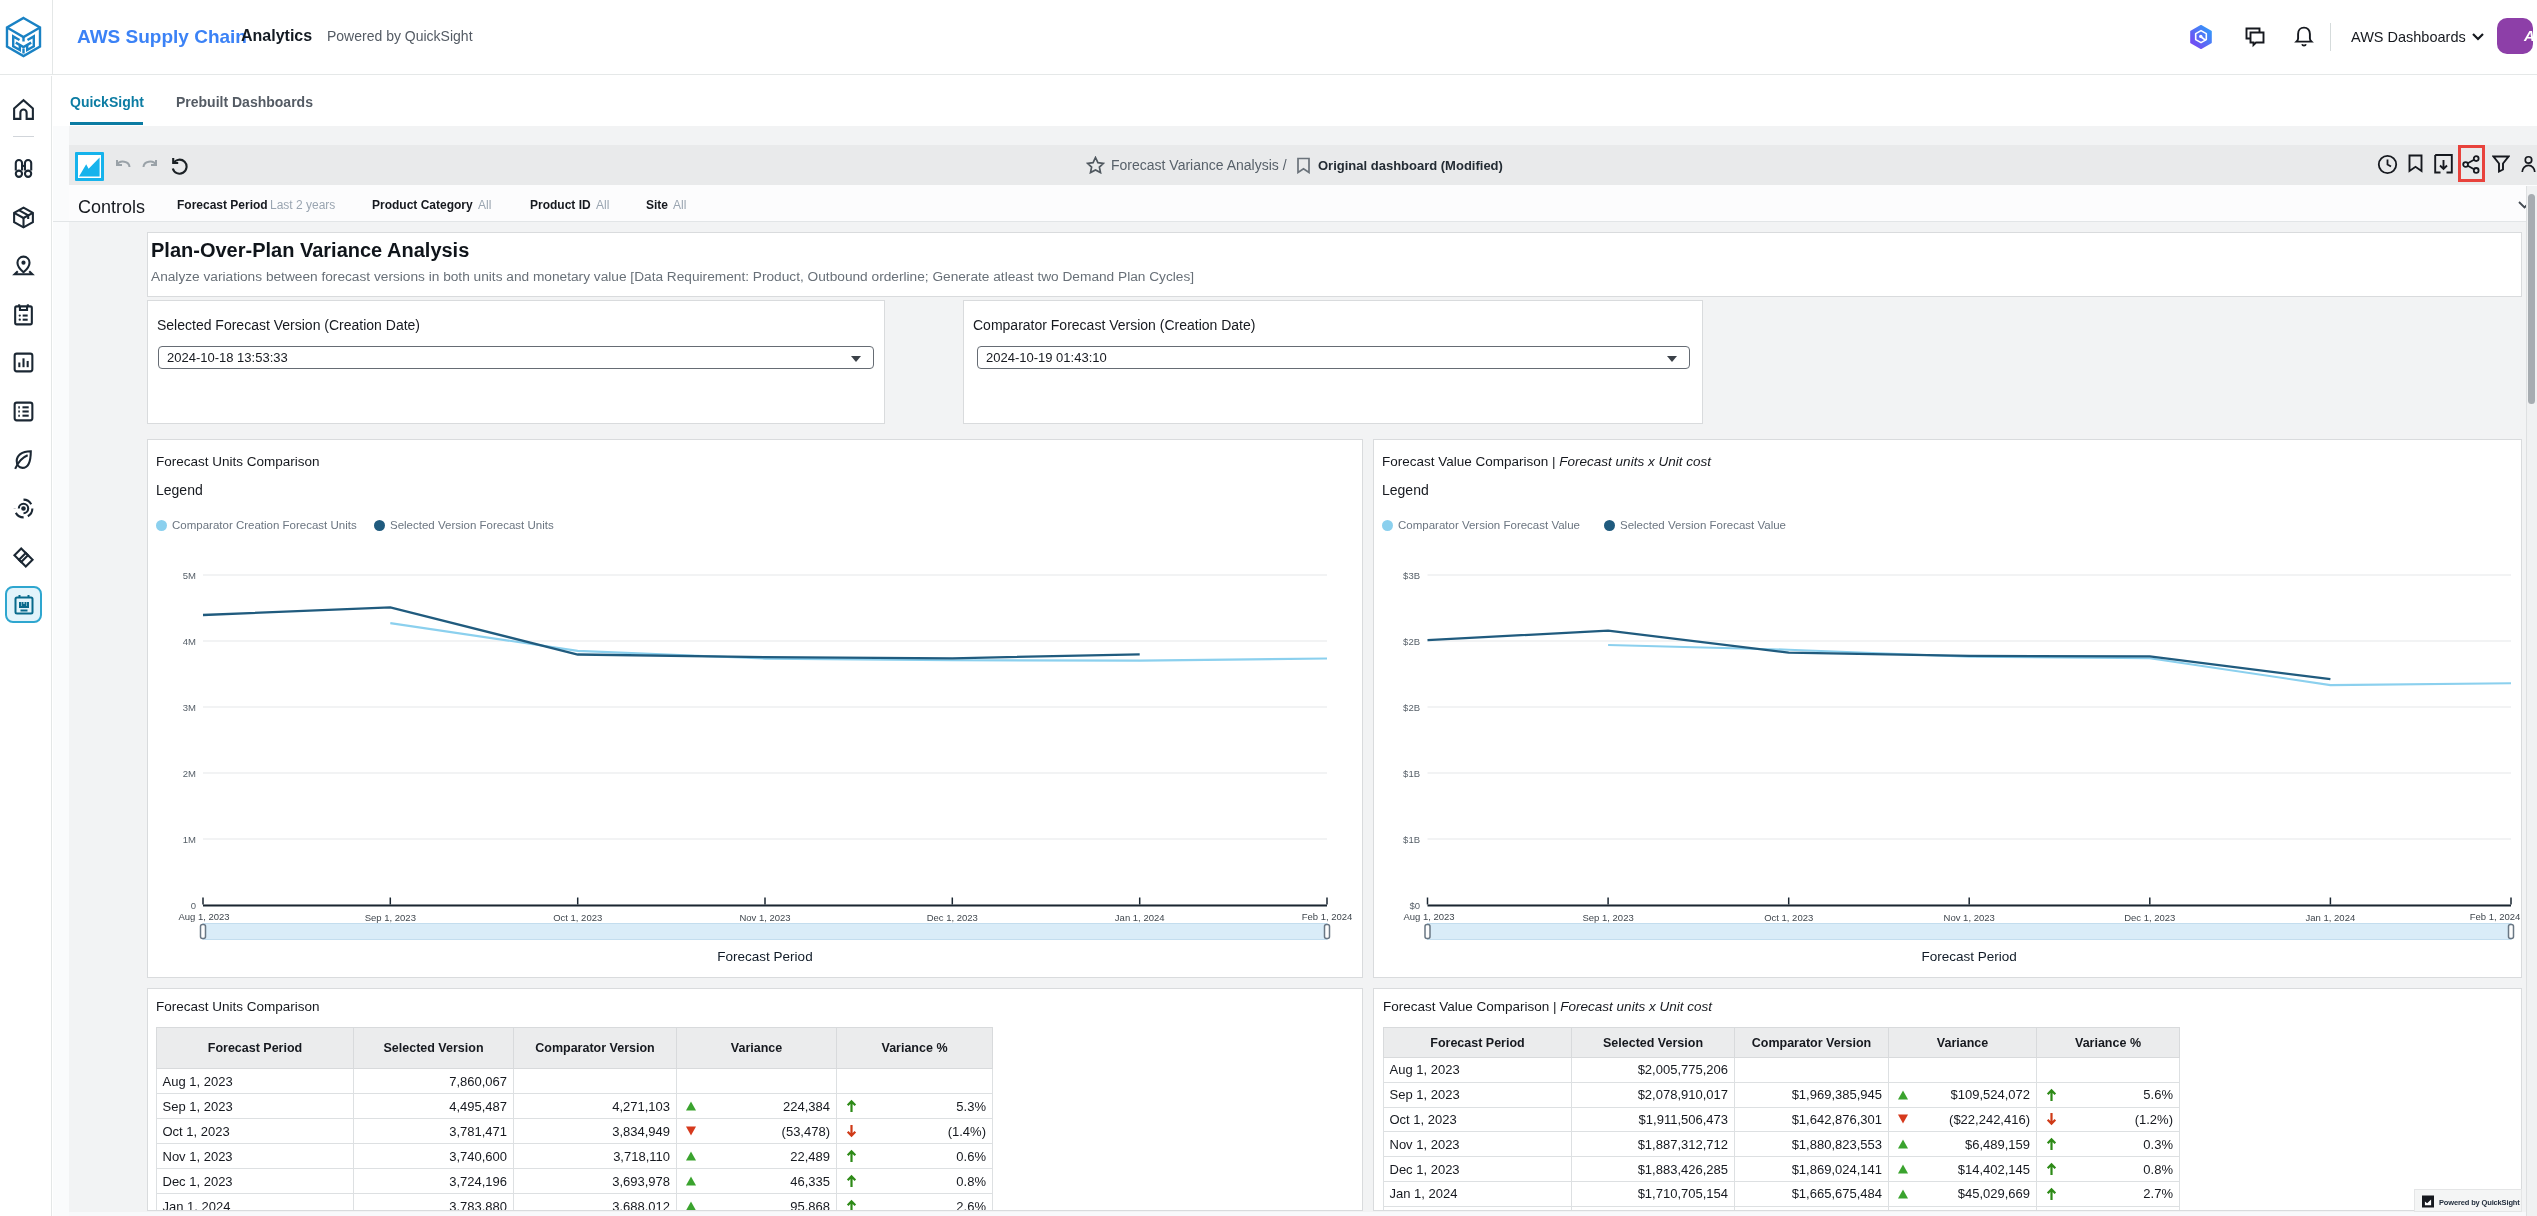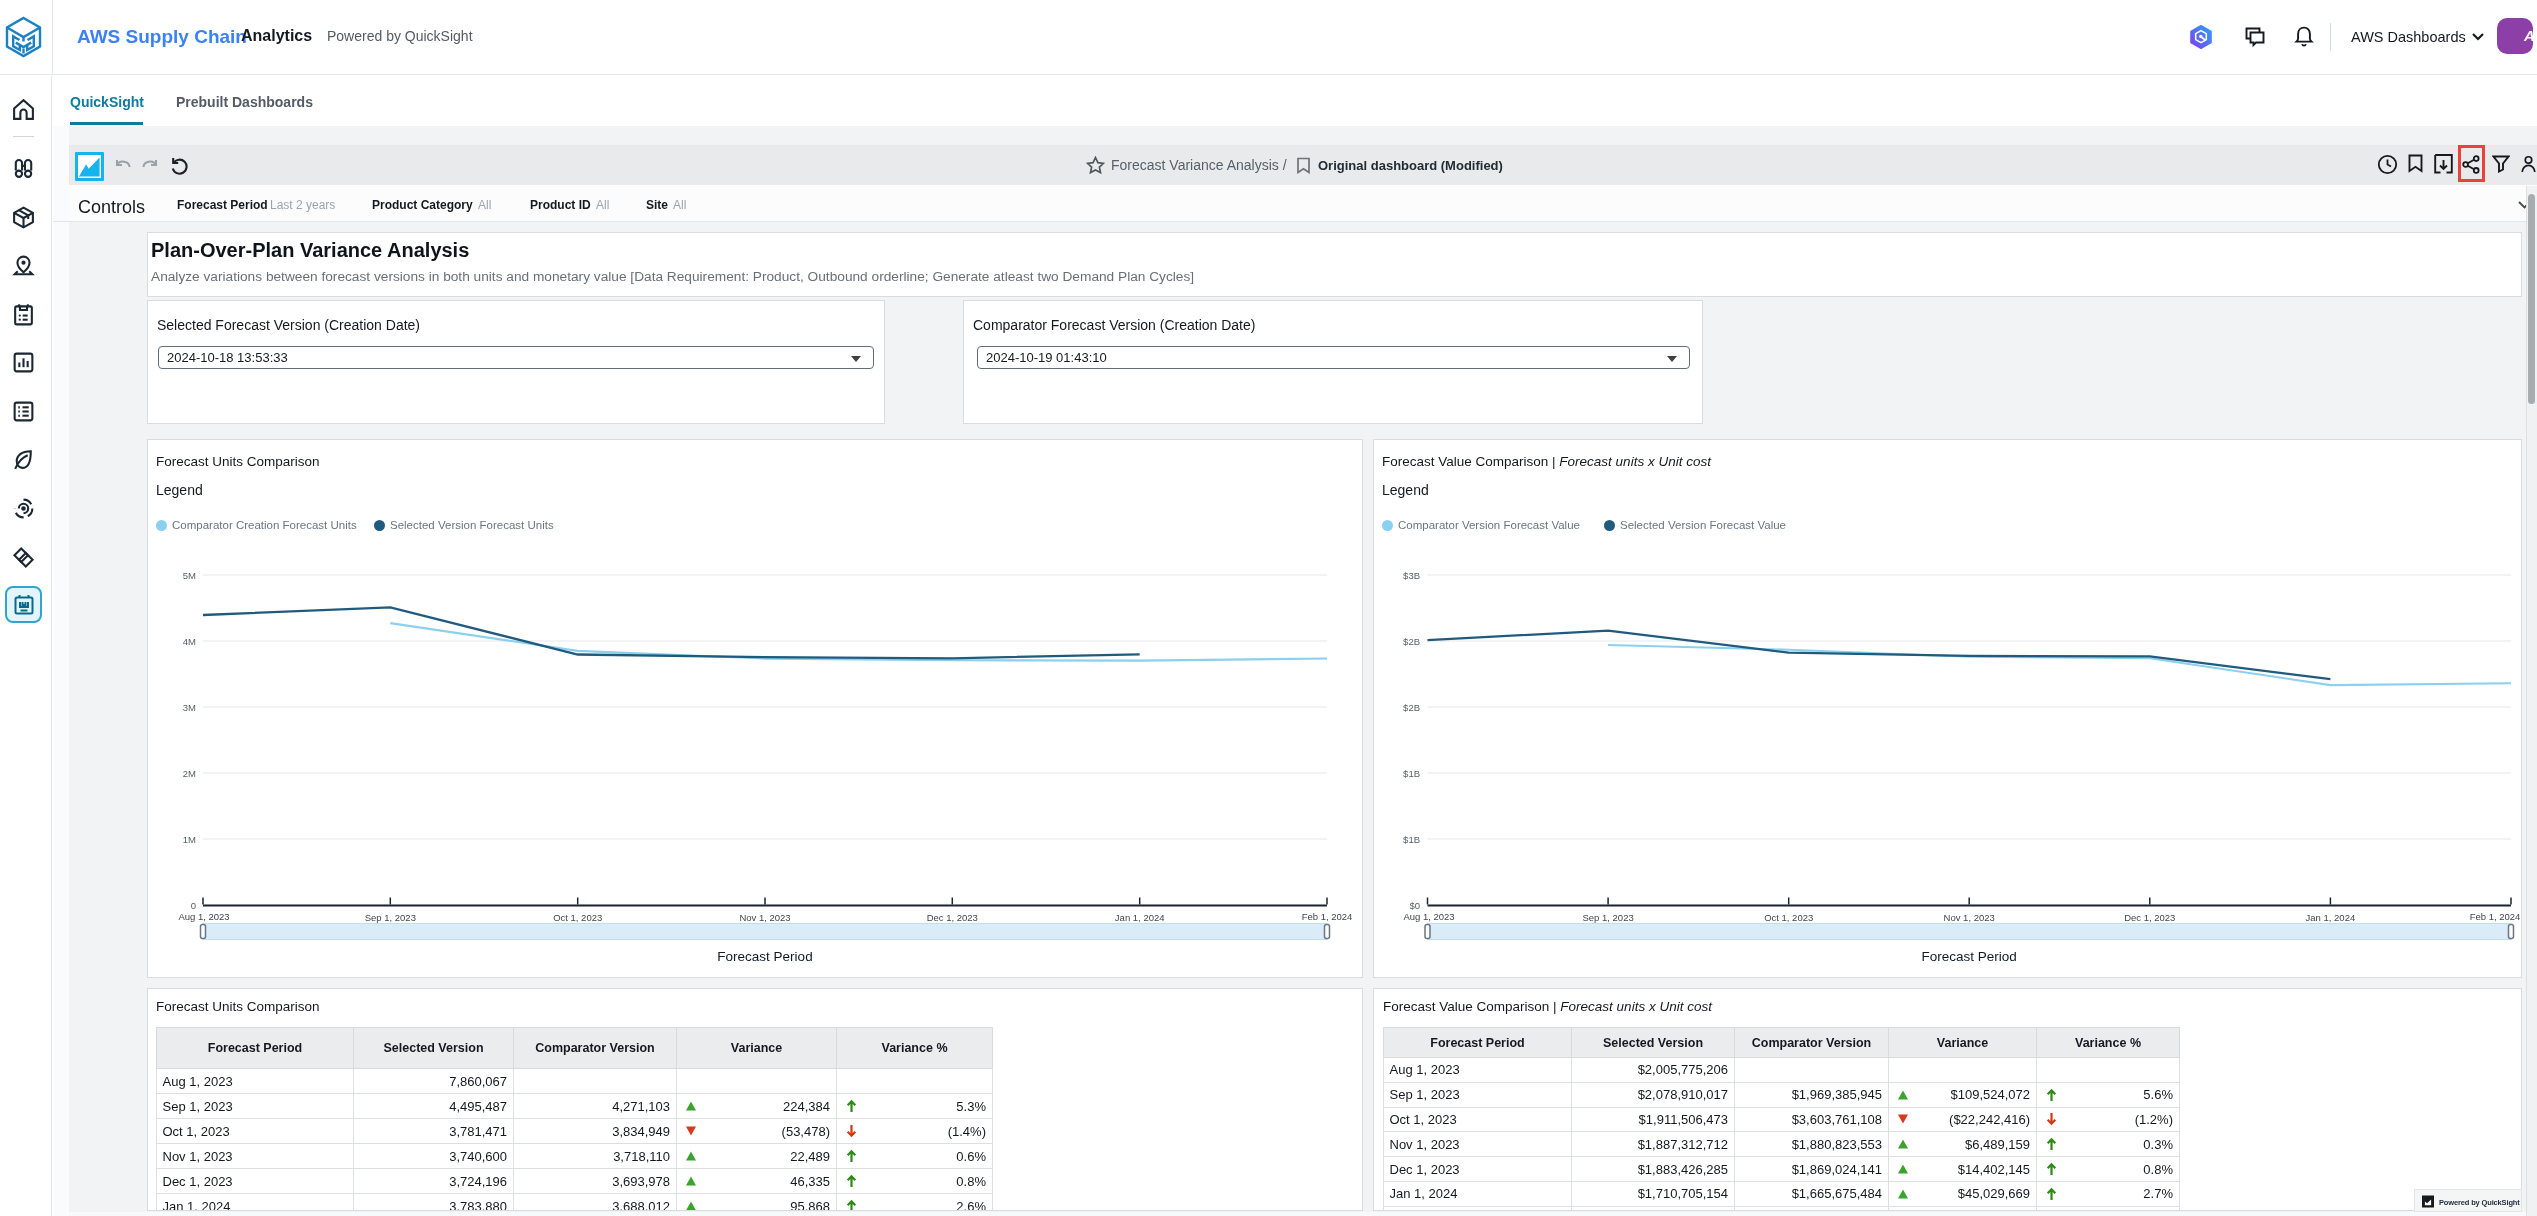--- a/index.html
+++ b/index.html
@@ -462,21 +462,21 @@
         <td class="vcell"><span class="ic tri-u"></span><span class="vv">$109,524,072</span></td>
         <td class="vcell"><span class="ic">
                 <svg width="11" height="14" viewBox="0 0 11 14">
                   <path d="M5.5 13 V3 M1.7 6.3 L5.5 2.3 L9.3 6.3" stroke="#2d8a17" stroke-width="2.2" fill="none"></path>
                 </svg>
               </span><span class="vv">5.6%</span></td>
           </tr>
       <tr style="height:24.8px;">
             <td class="tl">Oct 1, 2023</td>
             <td class="tr">$1,911,506,473</td>
-            <td class="tr">$3,603,761,108</td>
+            <td class="tr">$1,642,876,301</td>
         <td class="vcell"><span class="ic tri-d"></span><span class="vv">($22,242,416)</span></td>
         <td class="vcell"><span class="ic">
                 <svg width="11" height="14" viewBox="0 0 11 14">
                   <path d="M5.5 1 V11 M1.7 7.7 L5.5 11.7 L9.3 7.7" stroke="#cf3a17" stroke-width="2.2" fill="none"></path>
                 </svg>
               </span><span class="vv">(1.2%)</span></td>
           </tr>
       <tr style="height:24.8px;">
             <td class="tl">Nov 1, 2023</td>
             <td class="tr">$1,887,312,712</td>

